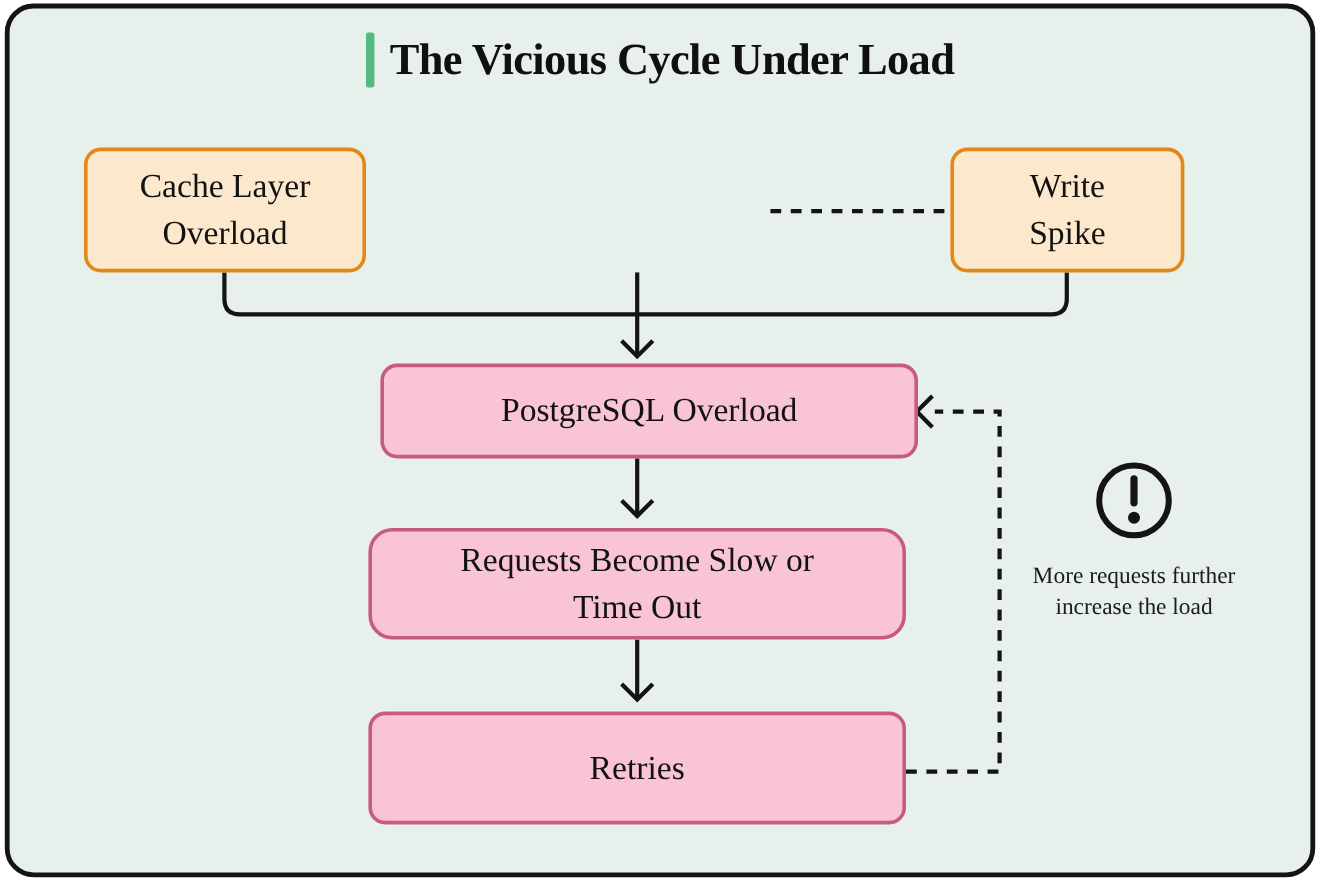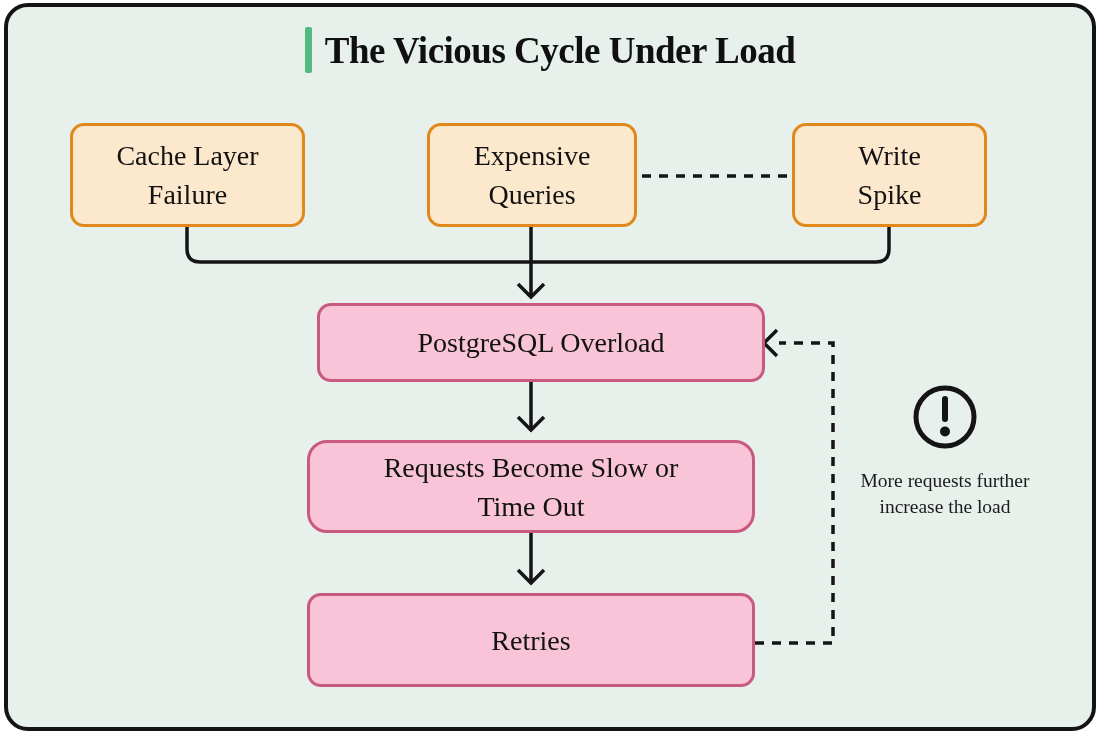--- a/index.html
+++ b/index.html
@@ -138,25 +138,21 @@
 
     <g>
       <circle cx="945" cy="417" r="29" stroke="#141414" stroke-width="5" fill="none"></circle>
       <path d="M945 399 V419" stroke="#141414" stroke-width="6" stroke-linecap="round" fill="none"></path>
       <circle cx="945" cy="431.5" r="5" fill="#141414"></circle>
     </g>
   </svg>
 
   <div class="node cause n-cache">
     <span>Cache Layer</span>
-    <span>Failure</span>
-  </div>
-  <div class="node cause n-expensive">
-    <span>Expensive</span>
-    <span>Queries</span>
+    <span>Overload</span>
   </div>
   <div class="node cause n-write">
     <span>Write</span>
     <span>Spike</span>
   </div>
 
   <div class="node effect n-overload">
     <span>PostgreSQL Overload</span>
   </div>
   <div class="node effect n-slow">

